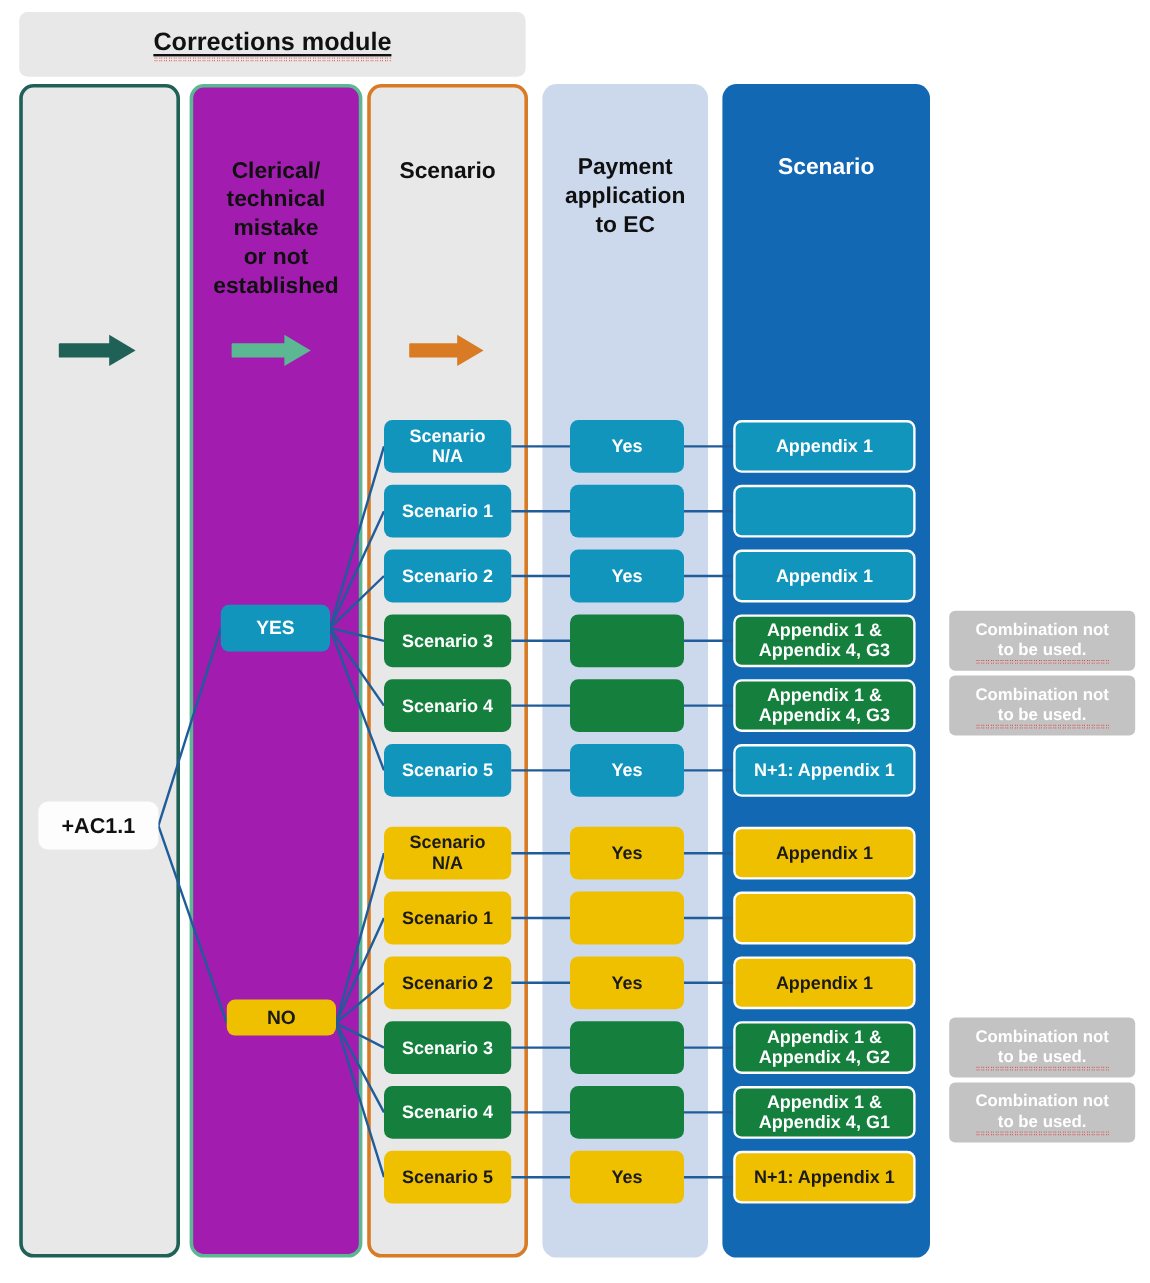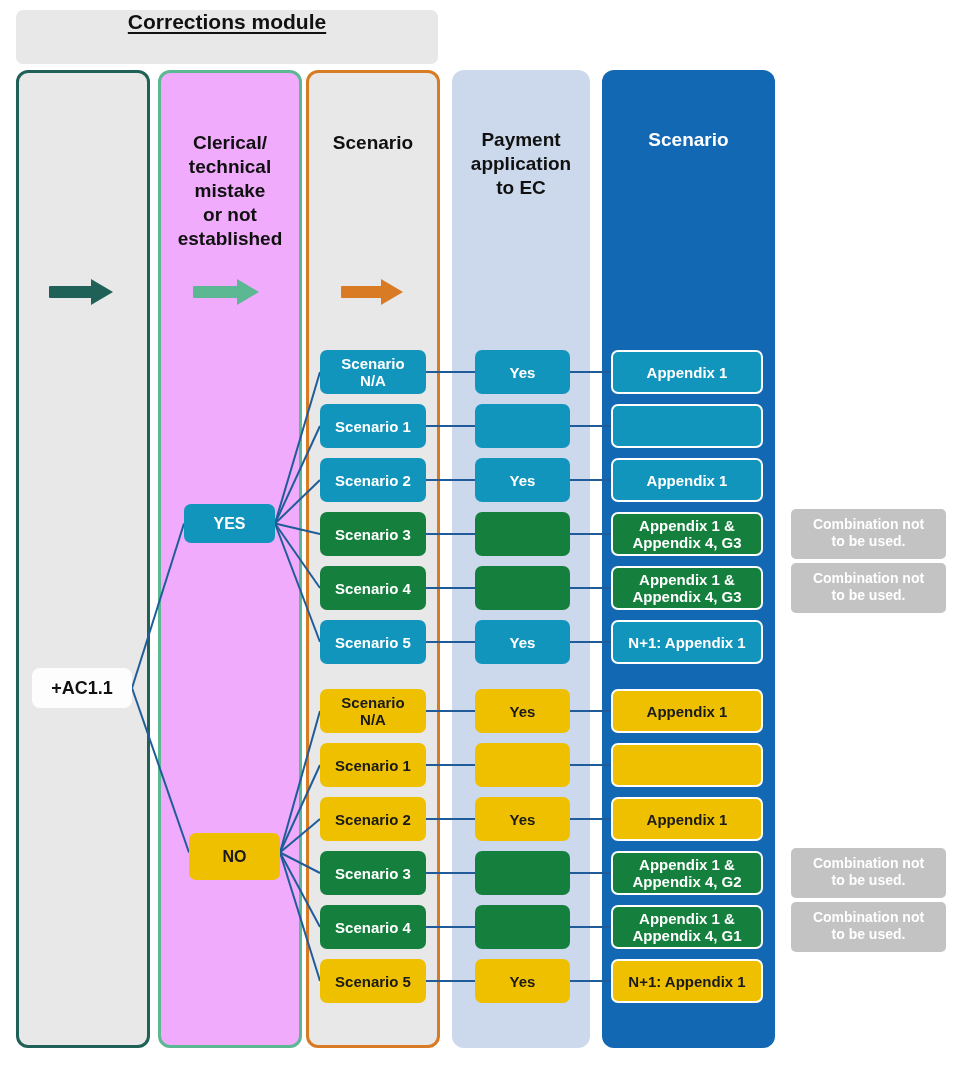--- a/index.html
+++ b/index.html
@@ -22,21 +22,21 @@
   
   .title-bar {
     position: absolute;
     left: 16px;
     top: 10px;
     width: 422px;
     height: 54px;
     background: #e8e8e8;
     border-radius: 7px;
     display: flex;
-    align-items: flex-start;
+    align-items: center;
     justify-content: center;
   }
   .title-text {
     font-size: 21px;
     font-weight: bold;
     color: #111111;
     text-decoration: underline;
     text-underline-offset: 3px;
     position: relative;
     padding-bottom: 2px;
@@ -146,21 +146,21 @@
     </span>
   </div>
 
   <div id="columns-layer">
       <div class="column" style="left: 16px; top: 70px; width: 134px; height: 978px; background: rgb(232, 232, 232); border: 3px solid rgb(31, 97, 87);">
         <div class="arrow" style="left: 30px; top: 206px; width: 64px;">
           <div class="shaft" style="width: 44px; background: rgb(31, 97, 87);"></div>
           <div class="head" style="left: 42px; border-left: 22px solid rgb(31, 97, 87);"></div>
         </div>
       </div>
-      <div class="column" style="left: 158px; top: 70px; width: 144px; height: 978px; background: #f0abfc; border: 3px solid rgb(92, 183, 147);">
+      <div class="column" style="left: 158px; top: 70px; width: 144px; height: 978px; background: #a21caf; border: 3px solid rgb(92, 183, 147);">
         <div class="col-head" style="top: 58px; color: rgb(16, 16, 16);">Clerical/<br>technical<br>mistake<br>or not<br>established</div>
         <div class="arrow" style="left: 32px; top: 206px; width: 66px;">
           <div class="shaft" style="width: 46px; background: rgb(92, 183, 147);"></div>
           <div class="head" style="left: 44px; border-left: 22px solid rgb(92, 183, 147);"></div>
         </div>
       </div>
       <div class="column" style="left: 306px; top: 70px; width: 134px; height: 978px; background: rgb(232, 232, 232); border: 3px solid rgb(217, 123, 36);">
         <div class="col-head" style="top: 58px; color: rgb(16, 16, 16);">Scenario</div>
         <div class="arrow" style="left: 32px; top: 206px; width: 62px;">
           <div class="shaft" style="width: 42px; background: rgb(217, 123, 36);"></div>
@@ -212,21 +212,21 @@
       <line x1="426" y1="927" x2="475" y2="927" stroke="#1f5c99" stroke-width="2"></line>
       <line x1="570" y1="927" x2="611" y2="927" stroke="#1f5c99" stroke-width="2"></line>
       <line x1="280" y1="852.5" x2="320" y2="981" stroke="#1f5c99" stroke-width="2"></line>
       <line x1="426" y1="981" x2="475" y2="981" stroke="#1f5c99" stroke-width="2"></line>
       <line x1="570" y1="981" x2="611" y2="981" stroke="#1f5c99" stroke-width="2"></line>
     </svg>
 
   <div id="nodes-layer">
       <div class="node white" style="left: 32px; top: 668px; width: 100px; height: 40px; font-size: 18px;">+AC1.1</div>
       <div class="node teal" style="left: 184px; top: 504px; width: 91px; height: 39px; font-size: 16px;">YES</div>
-      <div class="node yellow" style="left: 189px; top: 833px; width: 91px; height: 47px; font-size: 16px;">NO</div>
+      <div class="node yellow" style="left: 189px; top: 833px; width: 91px; height: 30px; font-size: 16px;">NO</div>
       <div class="node teal" style="left: 320px; top: 350px; width: 106px; height: 44px;">Scenario<br>N/A</div>
       <div class="node teal" style="left: 475px; top: 350px; width: 95px; height: 44px;">Yes</div>
       <div class="node teal acct-node" style="left: 611px; top: 350px; width: 152px; height: 44px;">Appendix 1</div>
       <div class="node teal" style="left: 320px; top: 404px; width: 106px; height: 44px;">Scenario 1</div>
       <div class="node teal" style="left: 475px; top: 404px; width: 95px; height: 44px;"></div>
       <div class="node teal acct-node" style="left: 611px; top: 404px; width: 152px; height: 44px;"></div>
       <div class="node teal" style="left: 320px; top: 458px; width: 106px; height: 44px;">Scenario 2</div>
       <div class="node teal" style="left: 475px; top: 458px; width: 95px; height: 44px;">Yes</div>
       <div class="node teal acct-node" style="left: 611px; top: 458px; width: 152px; height: 44px;">Appendix 1</div>
       <div class="node grey" style="left: 320px; top: 512px; width: 106px; height: 44px;">Scenario 3</div>

